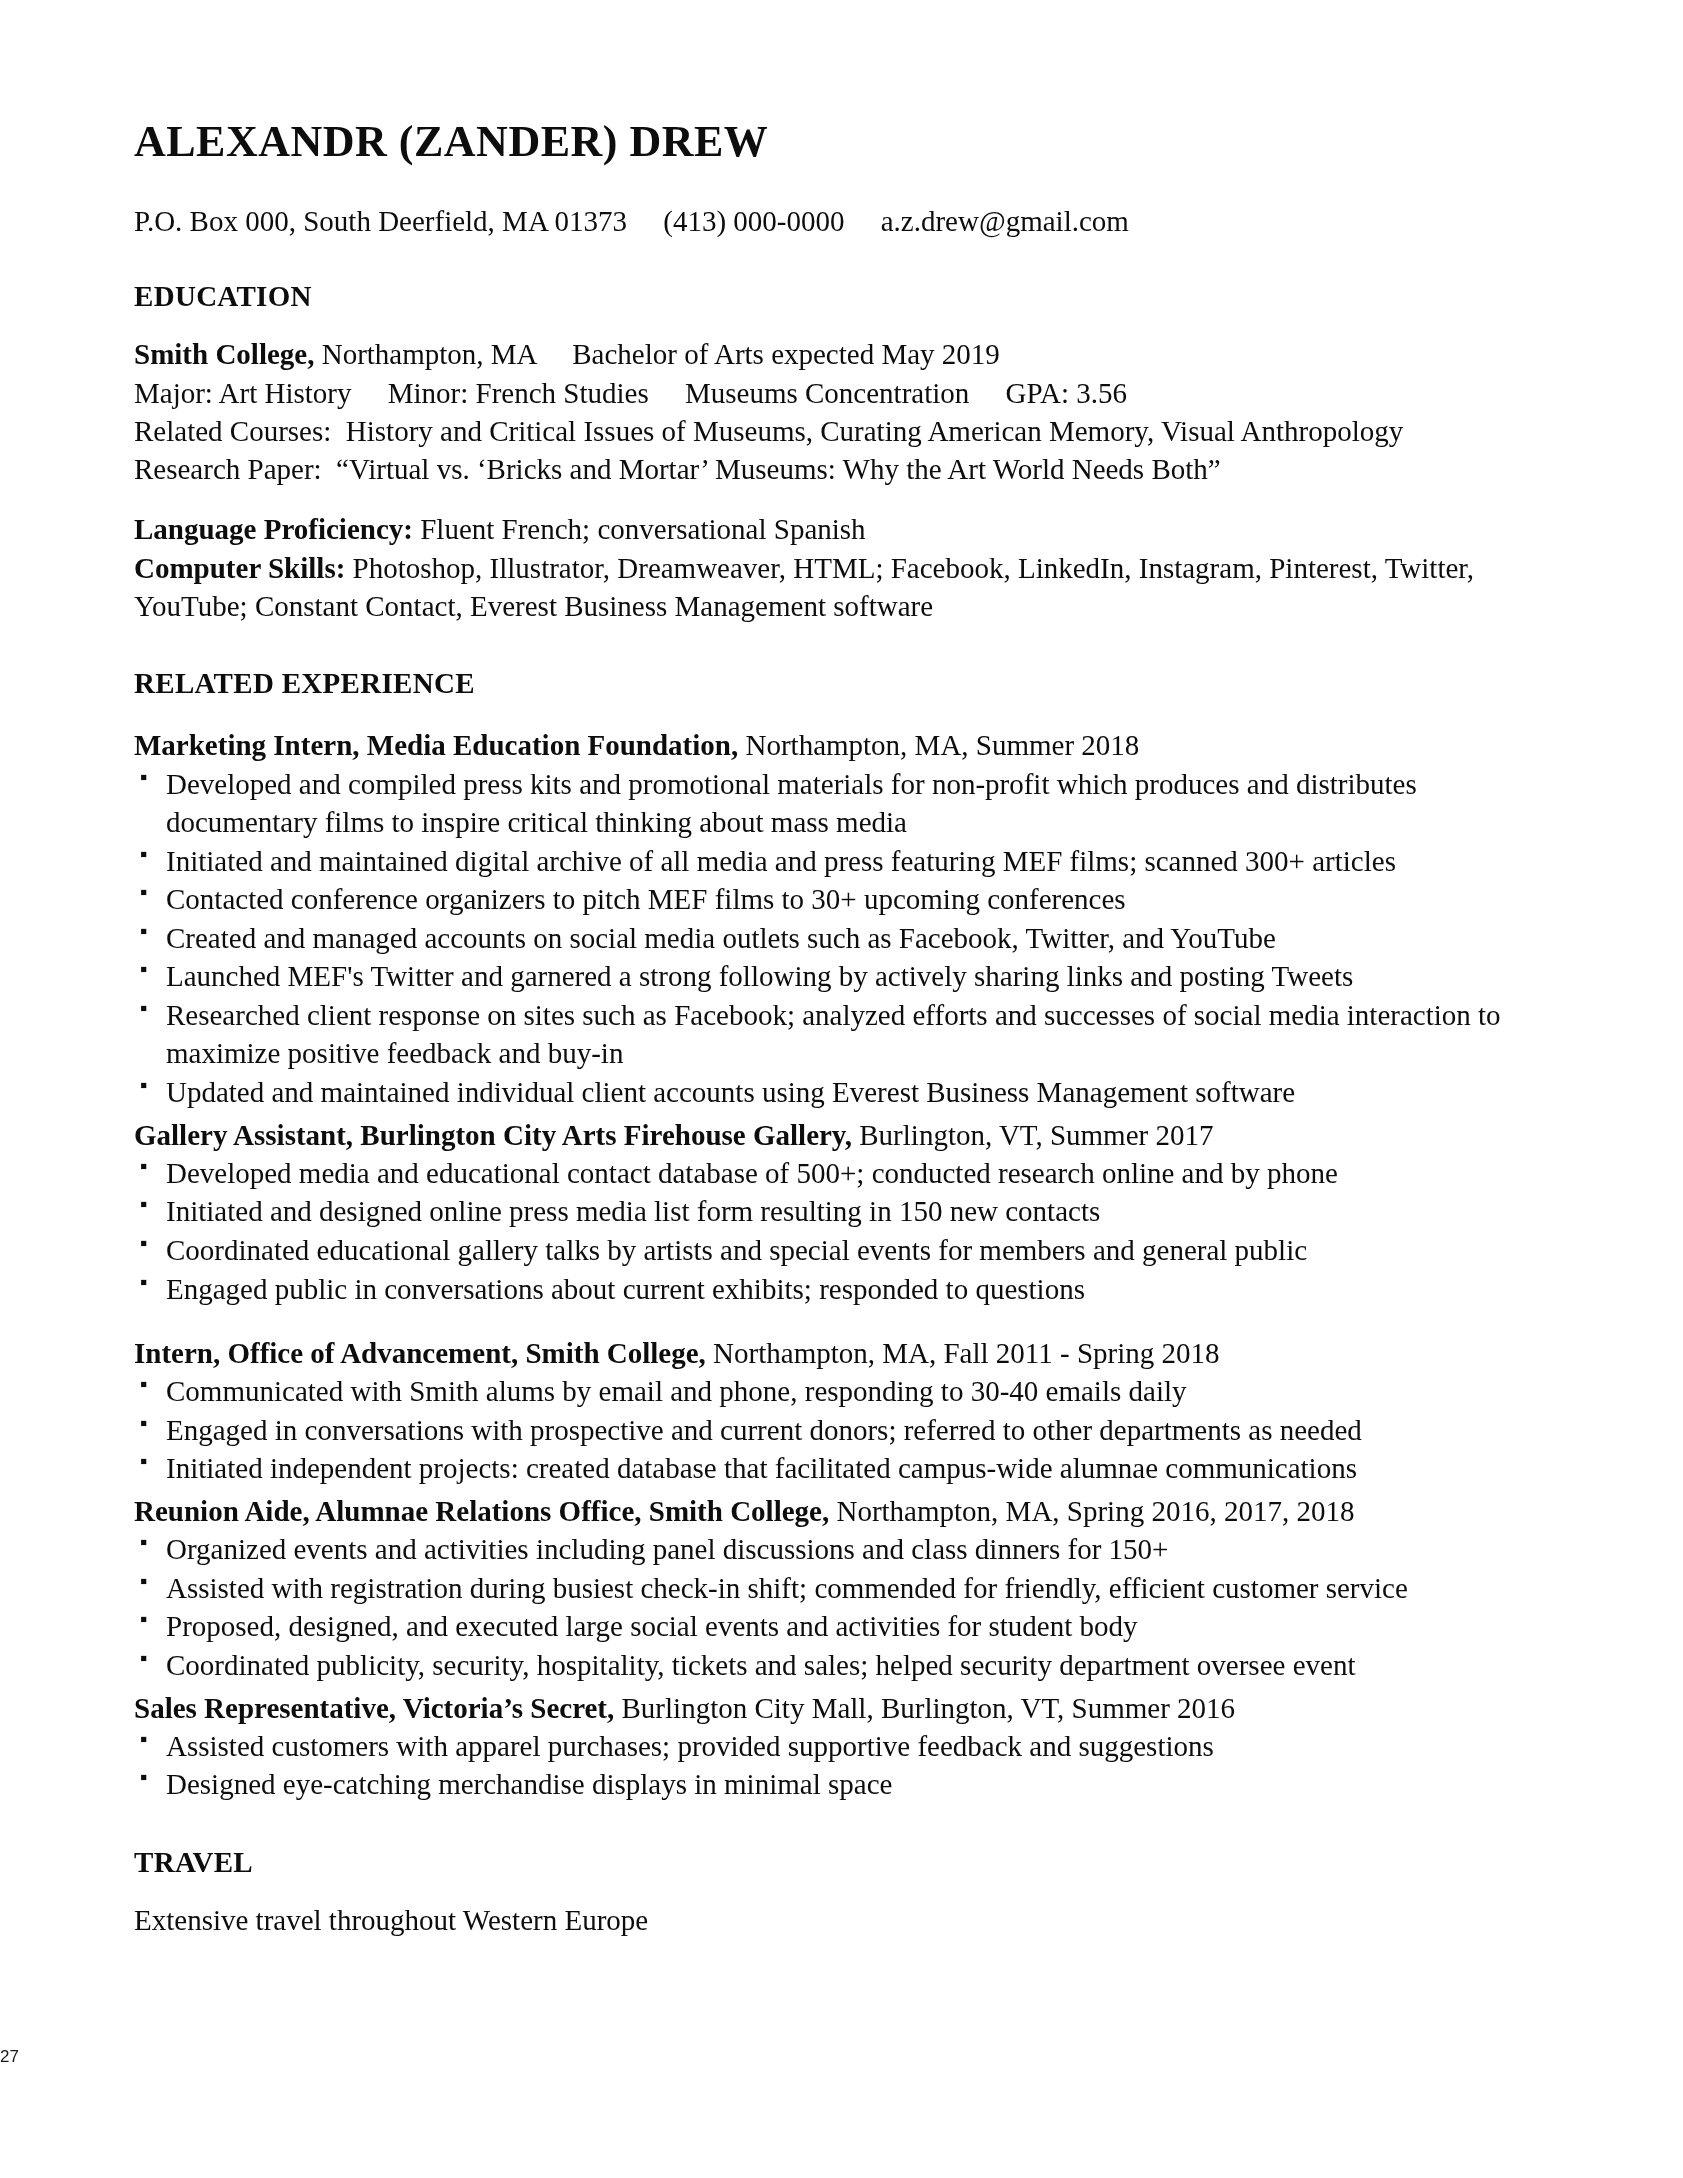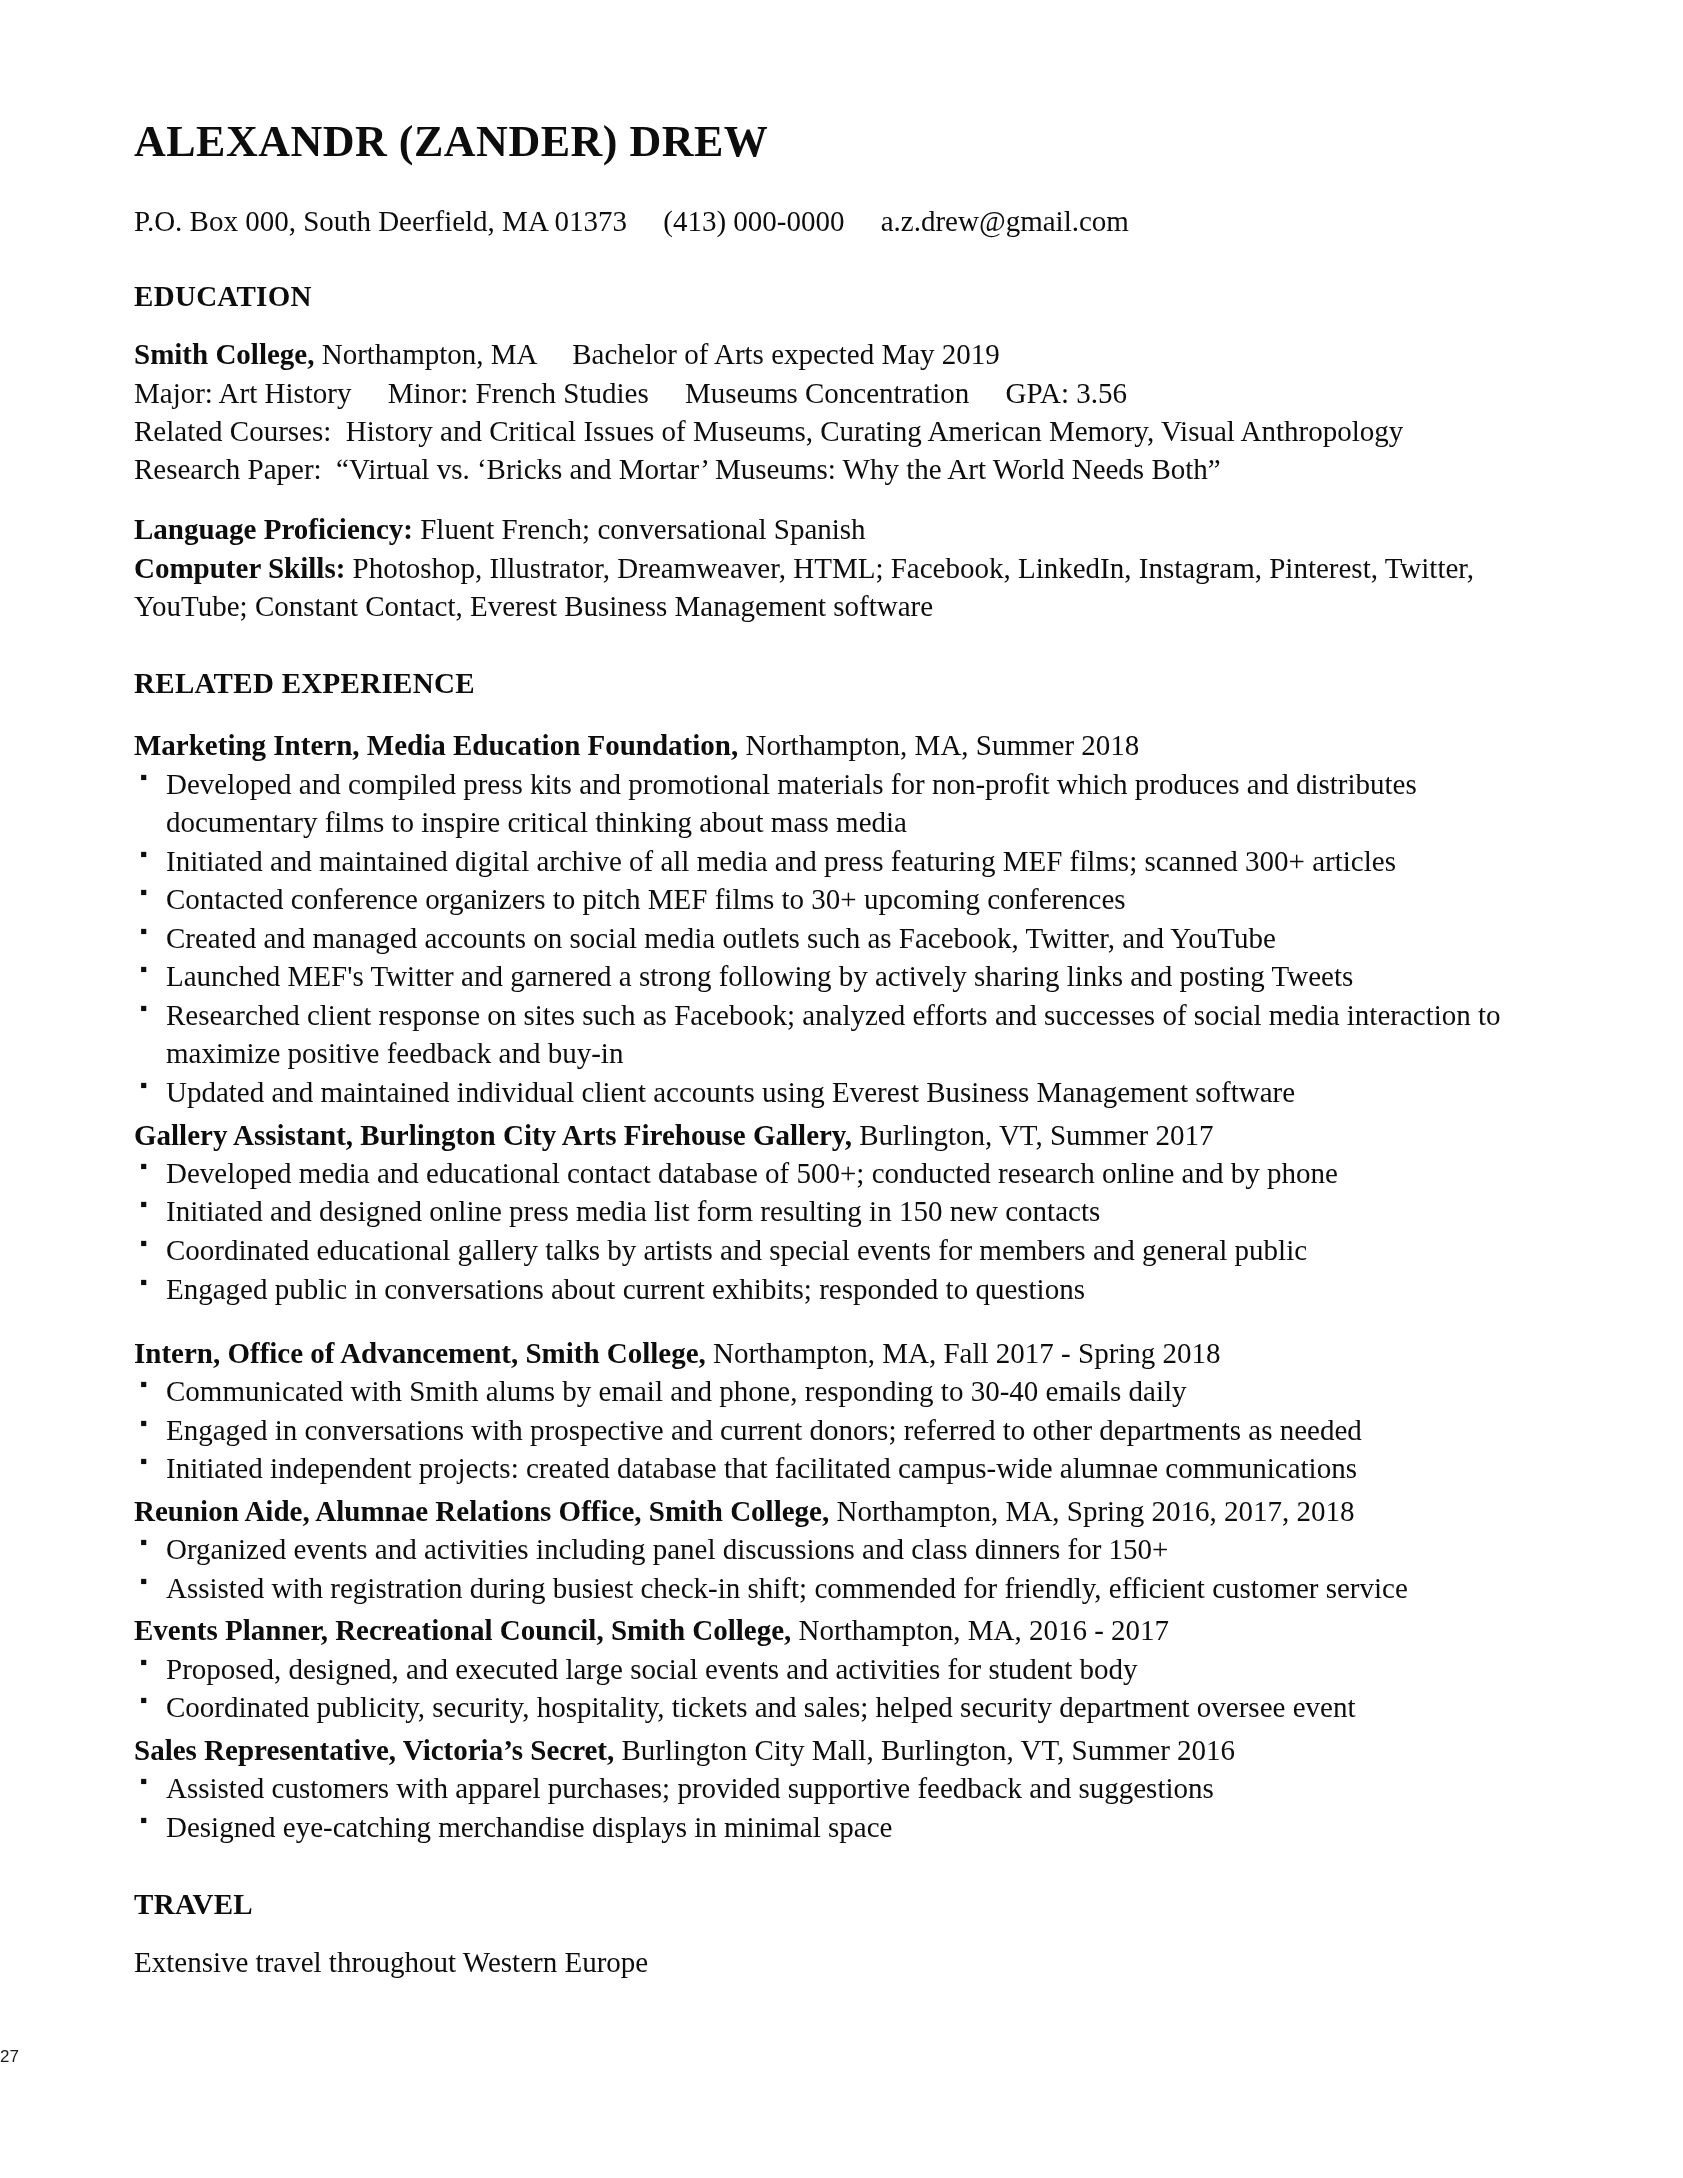--- a/index.html
+++ b/index.html
@@ -150,34 +150,33 @@
       <li>Initiated and designed online press media list form resulting in 150 new contacts</li>
       <li>Coordinated educational gallery talks by artists and special events for members and general public</li>
       <li>Engaged public in conversations about current exhibits; responded to questions</li>
     </ul>
 
   </div>
 
 
   <div>
 
-    <div class="entry-title"><span class="bold">Intern, Office of Advancement, Smith College,</span><span> Northampton, MA, Fall 2017 - Spring 2018</span></div>
+    <div class="entry-title"><span class="bold">Intern, Office of Advancement, Smith College,</span><span> Northampton, MA, Fall 2011 - Spring 2018</span></div>
     <ul class="bullets tight">
       <li>Communicated with Smith alums by email and phone, responding to 30-40 emails daily</li>
       <li>Engaged in conversations with prospective and current donors; referred to other departments as needed</li>
       <li>Initiated independent projects: created database that facilitated campus-wide alumnae communications</li>
     </ul>
 
     <div class="entry-title gap-sm"><span class="bold">Reunion Aide, Alumnae Relations Office, Smith College,</span><span> Northampton, MA, Spring 2016, 2017, 2018</span></div>
     <ul class="bullets tight">
       <li>Organized events and activities including panel discussions and class dinners for 150+</li>
       <li>Assisted with registration during busiest check-in shift; commended for friendly, efficient customer service</li>
     </ul>
 
-    <div class="entry-title gap-sm"><span class="bold">Events Planner, Recreational Council, Smith College,</span><span> Northampton, MA, 2016 - 2017</span></div>
     <ul class="bullets tight">
       <li>Proposed, designed, and executed large social events and activities for student body</li>
       <li>Coordinated publicity, security, hospitality, tickets and sales; helped security department oversee event</li>
     </ul>
 
     <div class="entry-title gap-sm"><span class="bold">Sales Representative, Victoria’s Secret,</span><span> Burlington City Mall, Burlington, VT, Summer 2016</span></div>
     <ul class="bullets tight">
       <li>Assisted customers with apparel purchases; provided supportive feedback and suggestions</li>
       <li>Designed eye-catching merchandise displays in minimal space</li>
     </ul>

